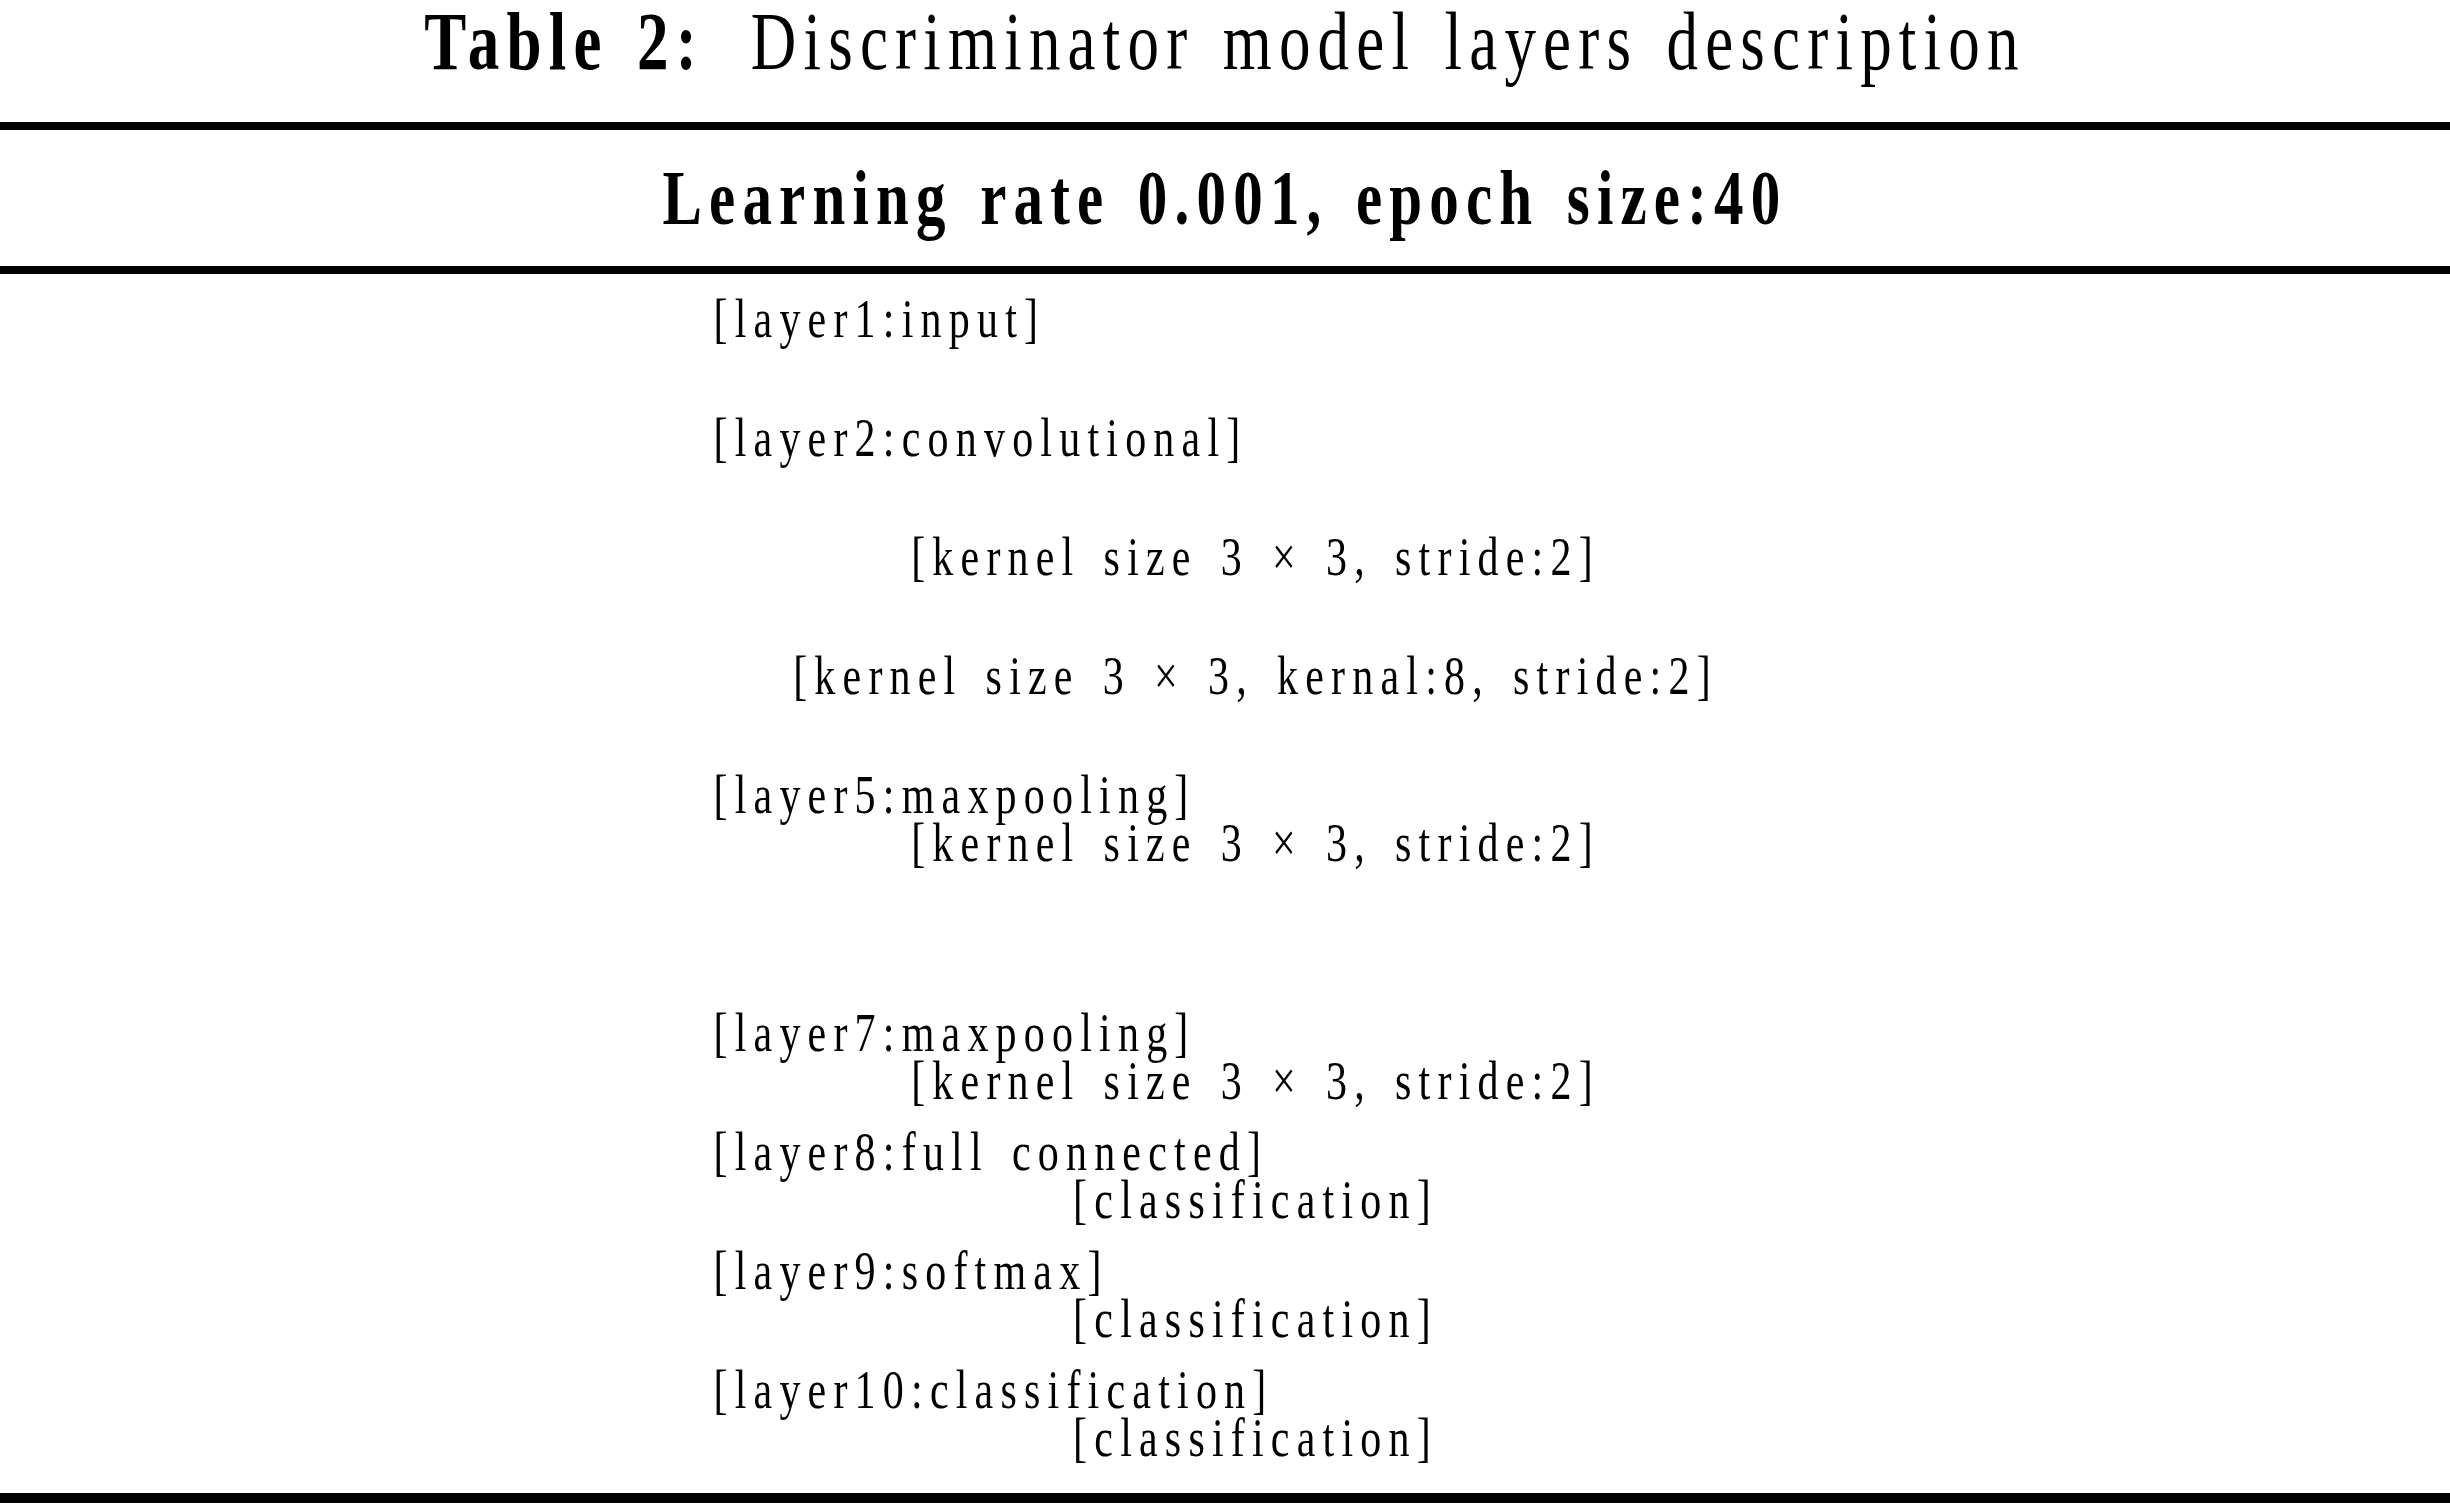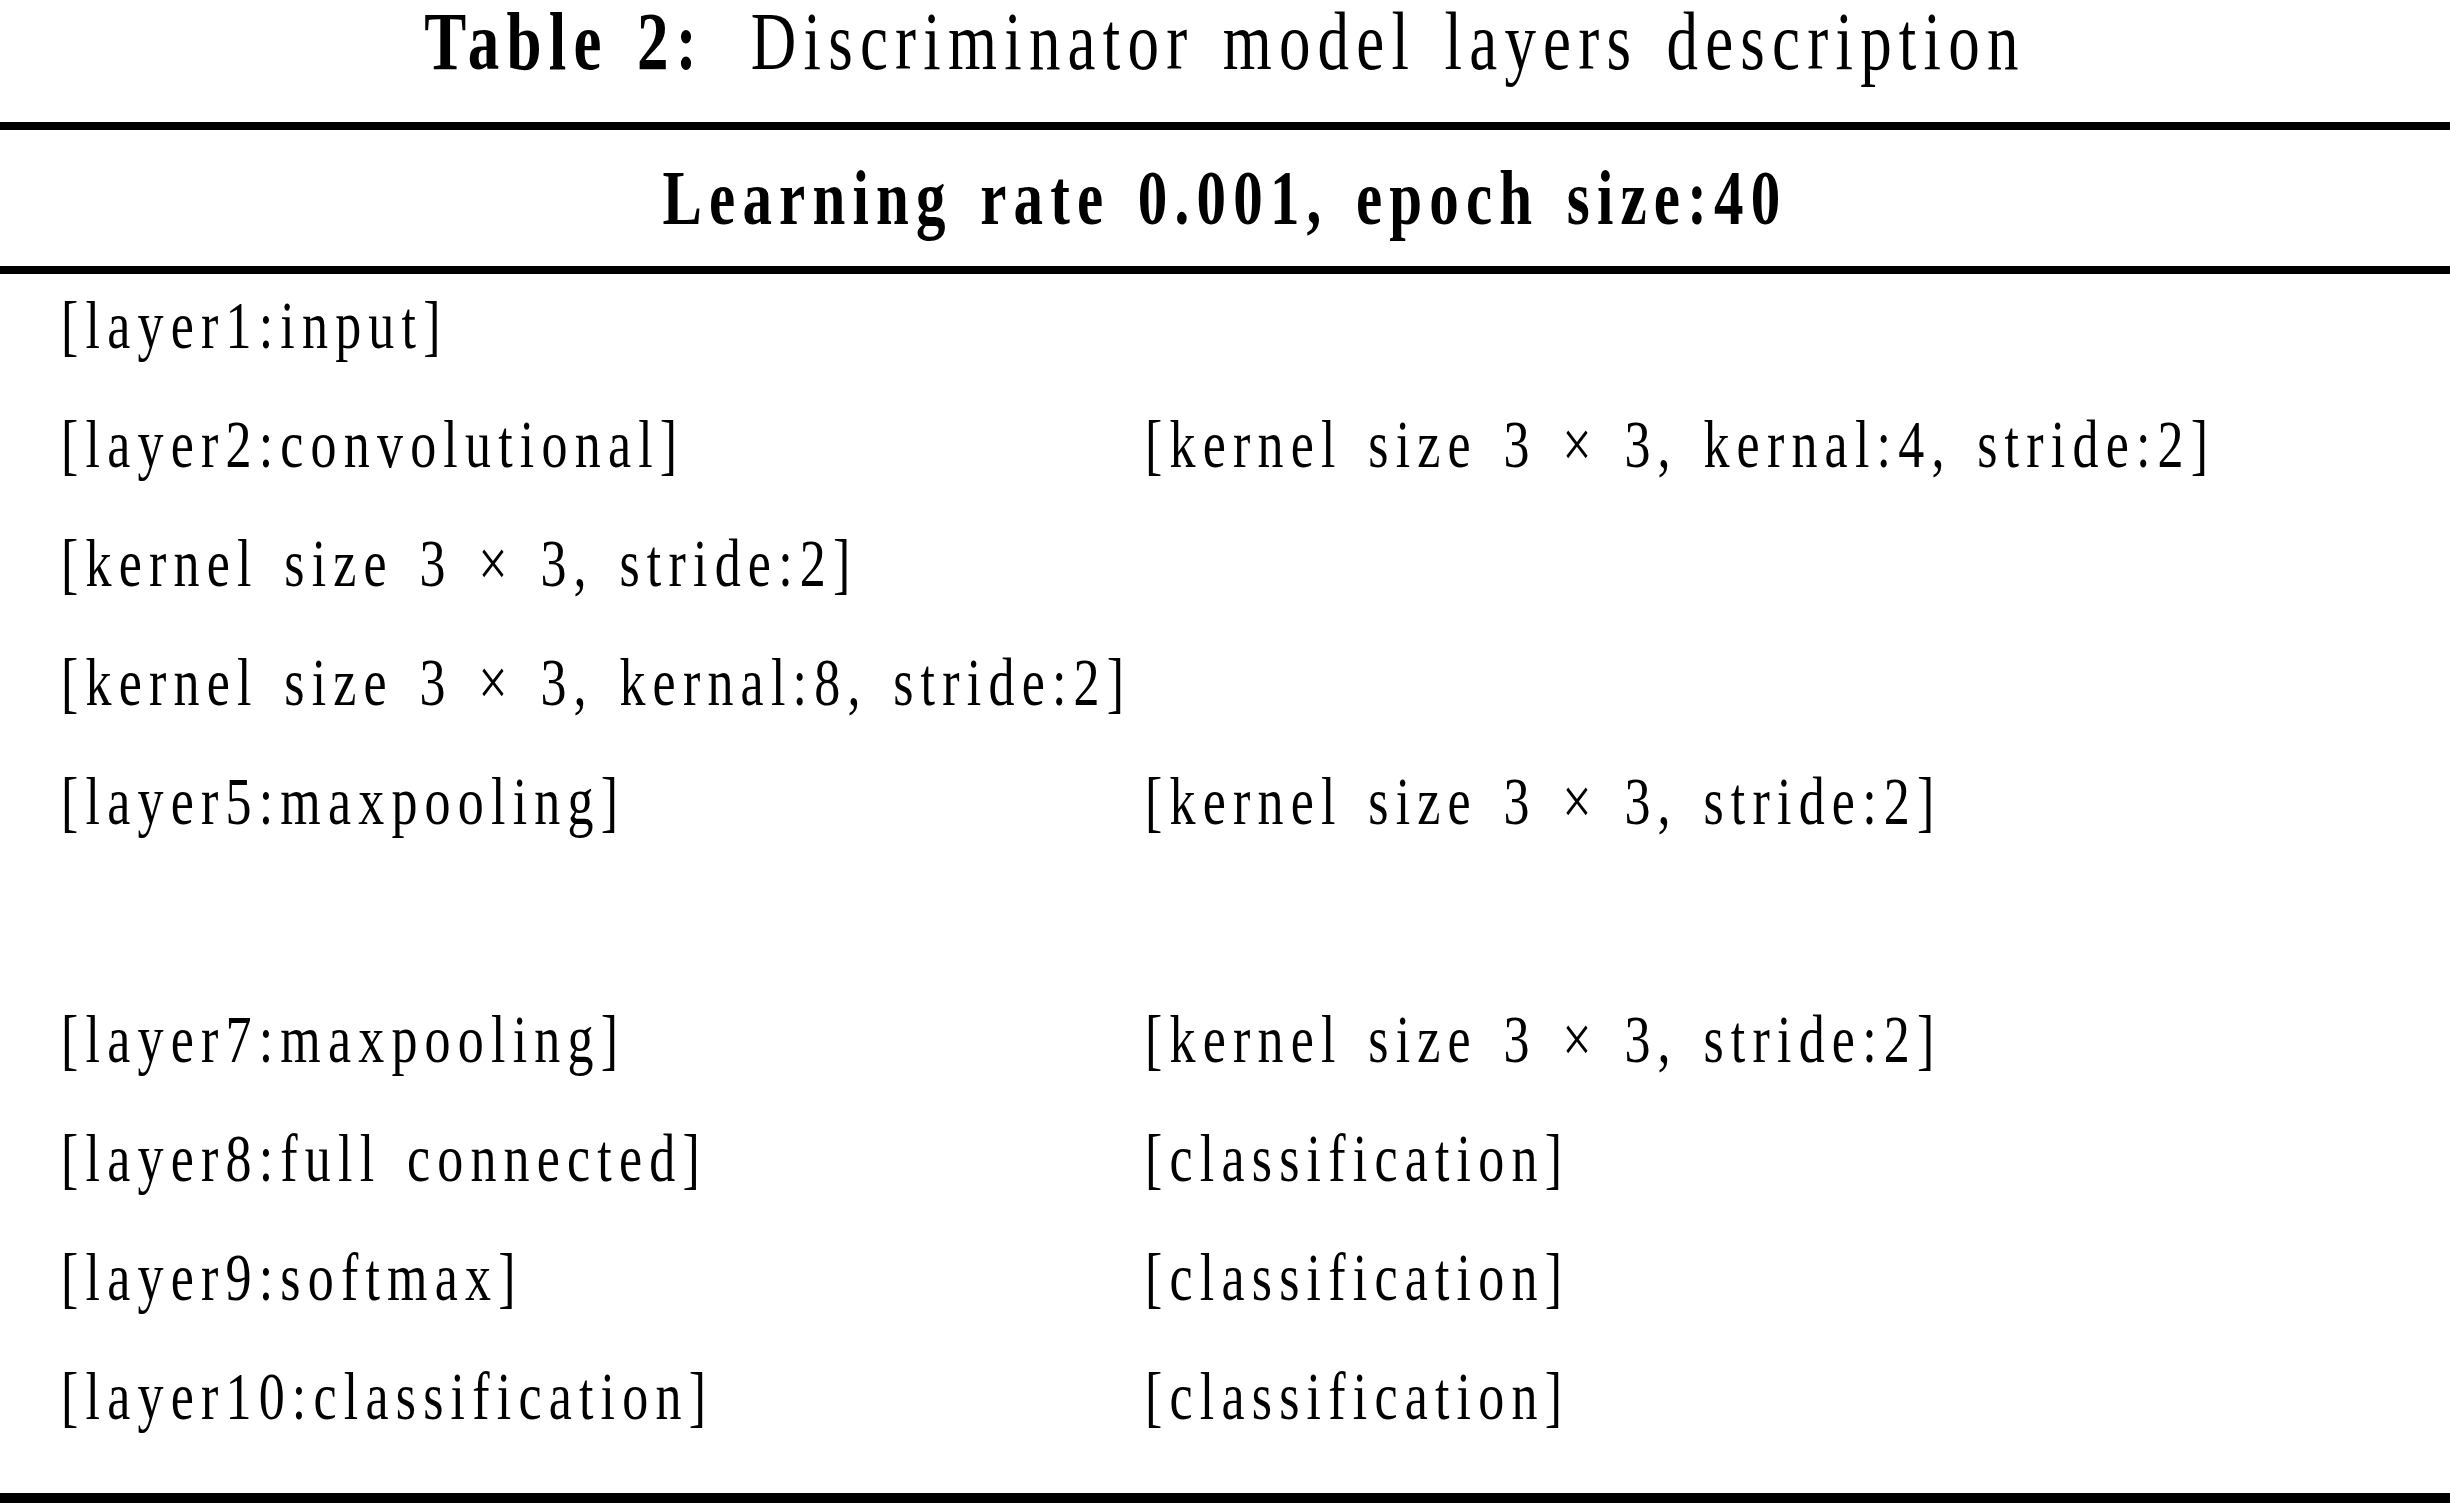--- a/index.html
+++ b/index.html
@@ -49,22 +49,24 @@
     font-size: 59px;
     font-weight: bold;
   }
   .tbody {
     position: absolute;
     top: 295px; left: 0; right: 0;
   }
   .trow {
     height: 119px;
     display: flex;
+    align-items: center;
     padding-left: 61px;
-    font-size: 52px;
+    font-size: 42px;
+    flex-direction: column;
   }
   .cell-layer { width: 1084px; flex: 0 0 auto; }
   .cell-desc  { flex: 0 0 auto; }
 </style>
 </head>
 <body>
 
 <div class="page">
 
   <div class="title-line">
@@ -79,21 +81,20 @@
   </div>
 
   <div class="rule rule-mid"></div>
 
   <div class="tbody">
     <div class="trow">
       <div class="cell-layer"><span class="t">[layer1:input]</span></div>
     </div>
     <div class="trow">
       <div class="cell-layer"><span class="t">[layer2:convolutional]</span></div>
-      <div class="cell-desc"><span class="t">[kernel size 3 × 3, kernal:4, stride:2]</span></div>
     </div>
     <div class="trow">
       <div class="cell-desc"><span class="t">[kernel size 3 × 3, stride:2]</span></div>
     </div>
     <div class="trow">
       <div class="cell-desc"><span class="t">[kernel size 3 × 3, kernal:8, stride:2]</span></div>
     </div>
     <div class="trow">
       <div class="cell-layer"><span class="t">[layer5:maxpooling]</span></div>
       <div class="cell-desc"><span class="t">[kernel size 3 × 3, stride:2]</span></div>

